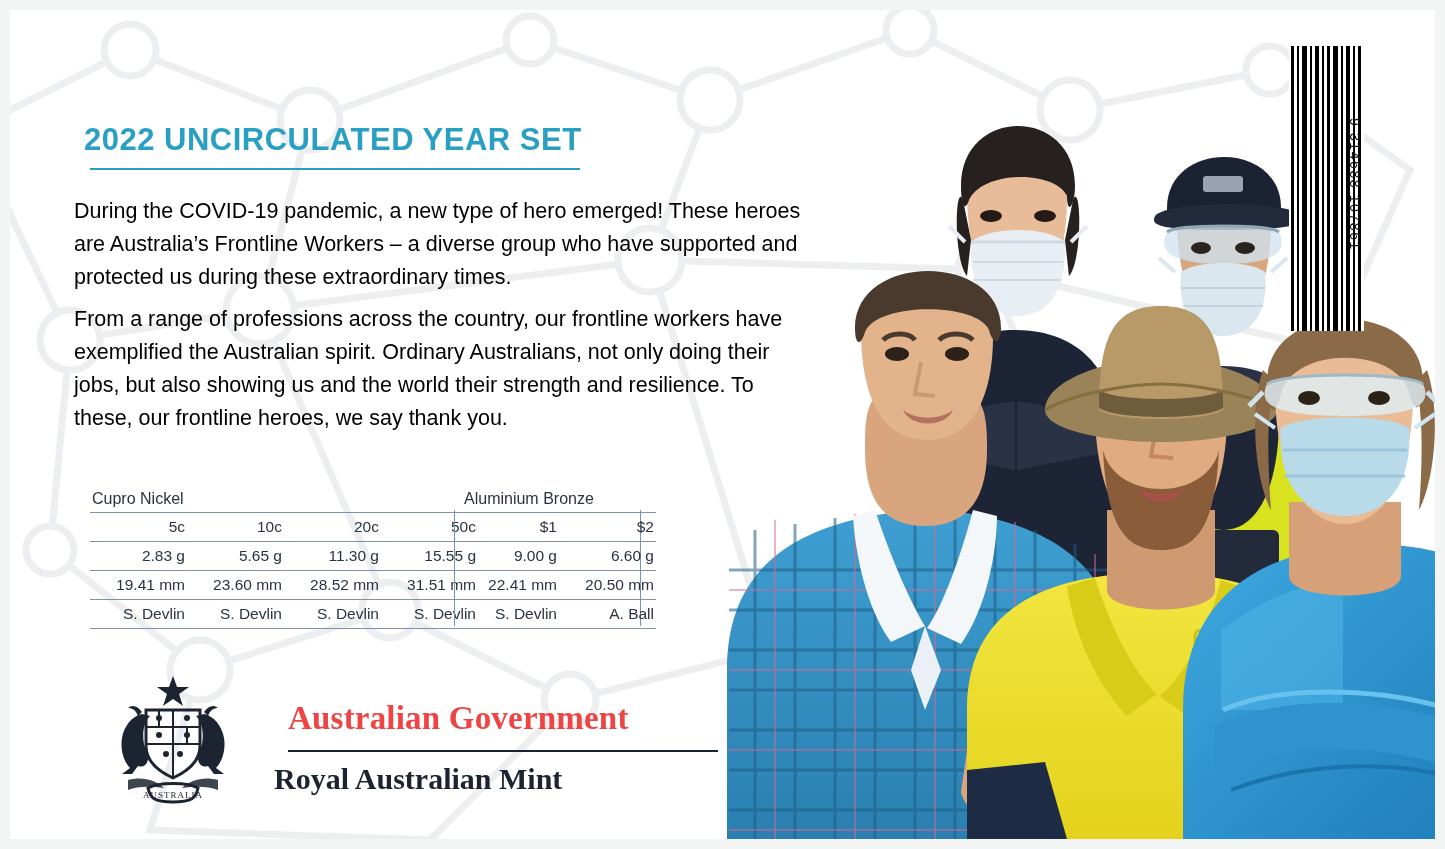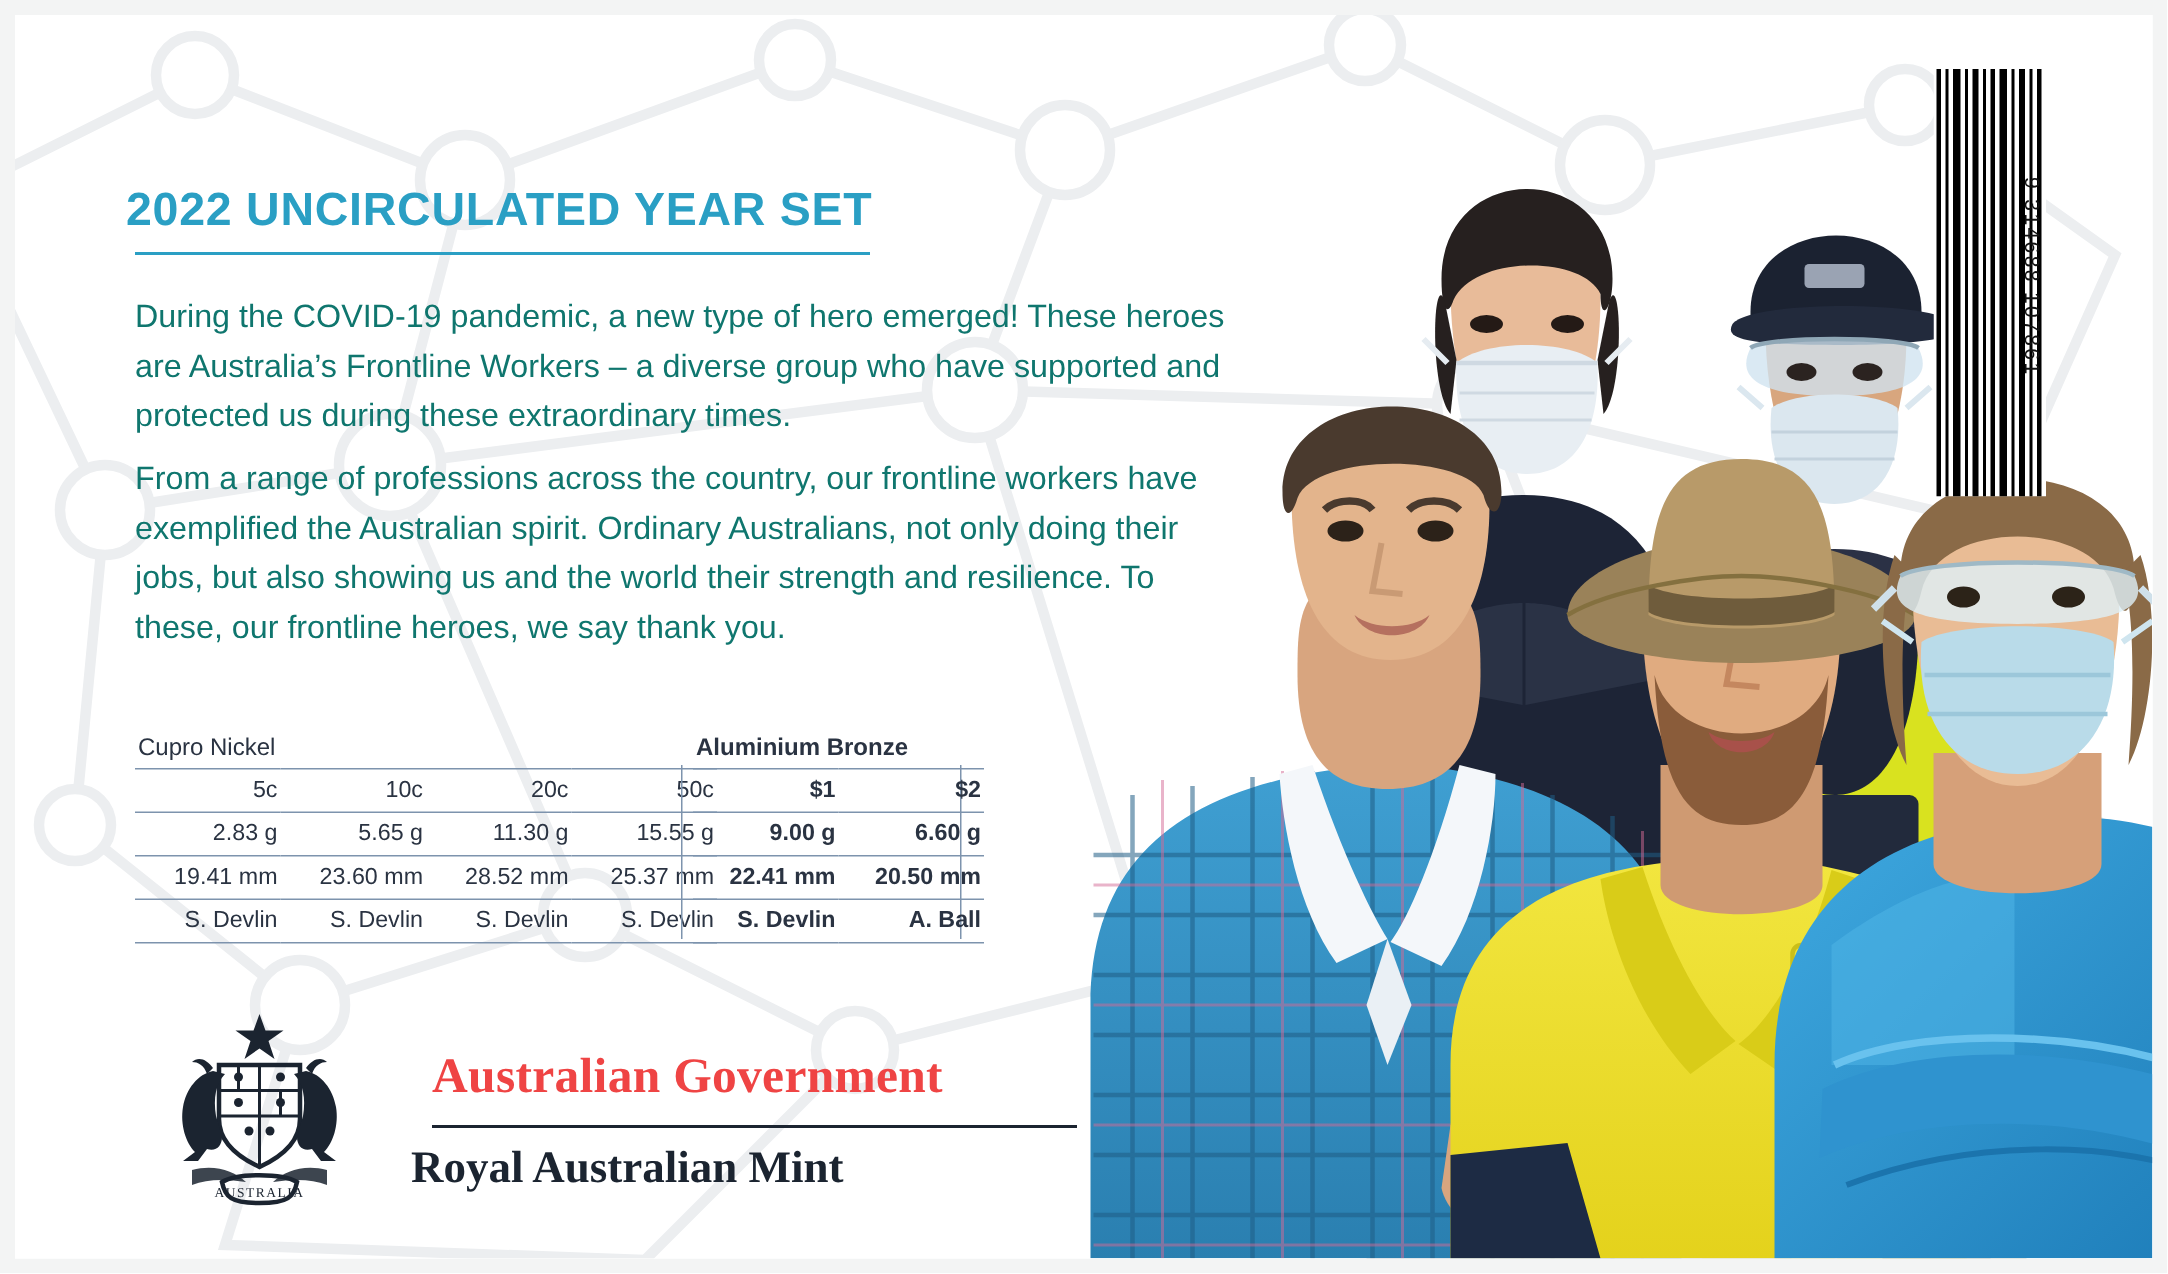--- a/index.html
+++ b/index.html
@@ -55,22 +55,22 @@
     position: absolute;
     left: 80px;
     top: 158px;
     width: 490px;
     height: 2px;
     background: #2a9fc4;
   }
 
   .para {
     position: absolute;
-    left: 80px;
-    color: #0f766e;
+    left: 64px;
+    color: #000000;
     font-size: 21.5px;
     line-height: 33px;
     width: 740px;
   }
   #para1 { top: 185px; }
   #para2 { top: 293px; }
   .credits {
     position: absolute;
     left: 80px;
     top: 423px;
@@ -80,21 +80,21 @@
   }
 
   
   .spec-block {
     position: absolute;
     top: 480px;
     font-size: 15.5px;
     color: #2a3342;
   }
   #spec-left { left: 80px; }
-  #spec-right { left: 452px; font-weight: bold; }
+  #spec-right { left: 452px; }
 
   .spec-block table {
     border-collapse: collapse;
   }
   .spec-block caption {
     text-align: left;
     font-size: 16px;
     color: #2a3342;
     padding: 0 0 4px 2px;
   }
@@ -437,21 +437,21 @@
           <tr>
             <td>2.83 g</td>
             <td>5.65 g</td>
             <td>11.30 g</td>
             <td>15.55 g</td>
           </tr>
           <tr>
             <td>19.41 mm</td>
             <td>23.60 mm</td>
             <td>28.52 mm</td>
-            <td>25.37 mm</td>
+            <td>31.51 mm</td>
           </tr>
           <tr>
             <td>S. Devlin</td>
             <td>S. Devlin</td>
             <td>S. Devlin</td>
             <td>S. Devlin</td>
           </tr>
         </tbody>
       </table>
     </div>

